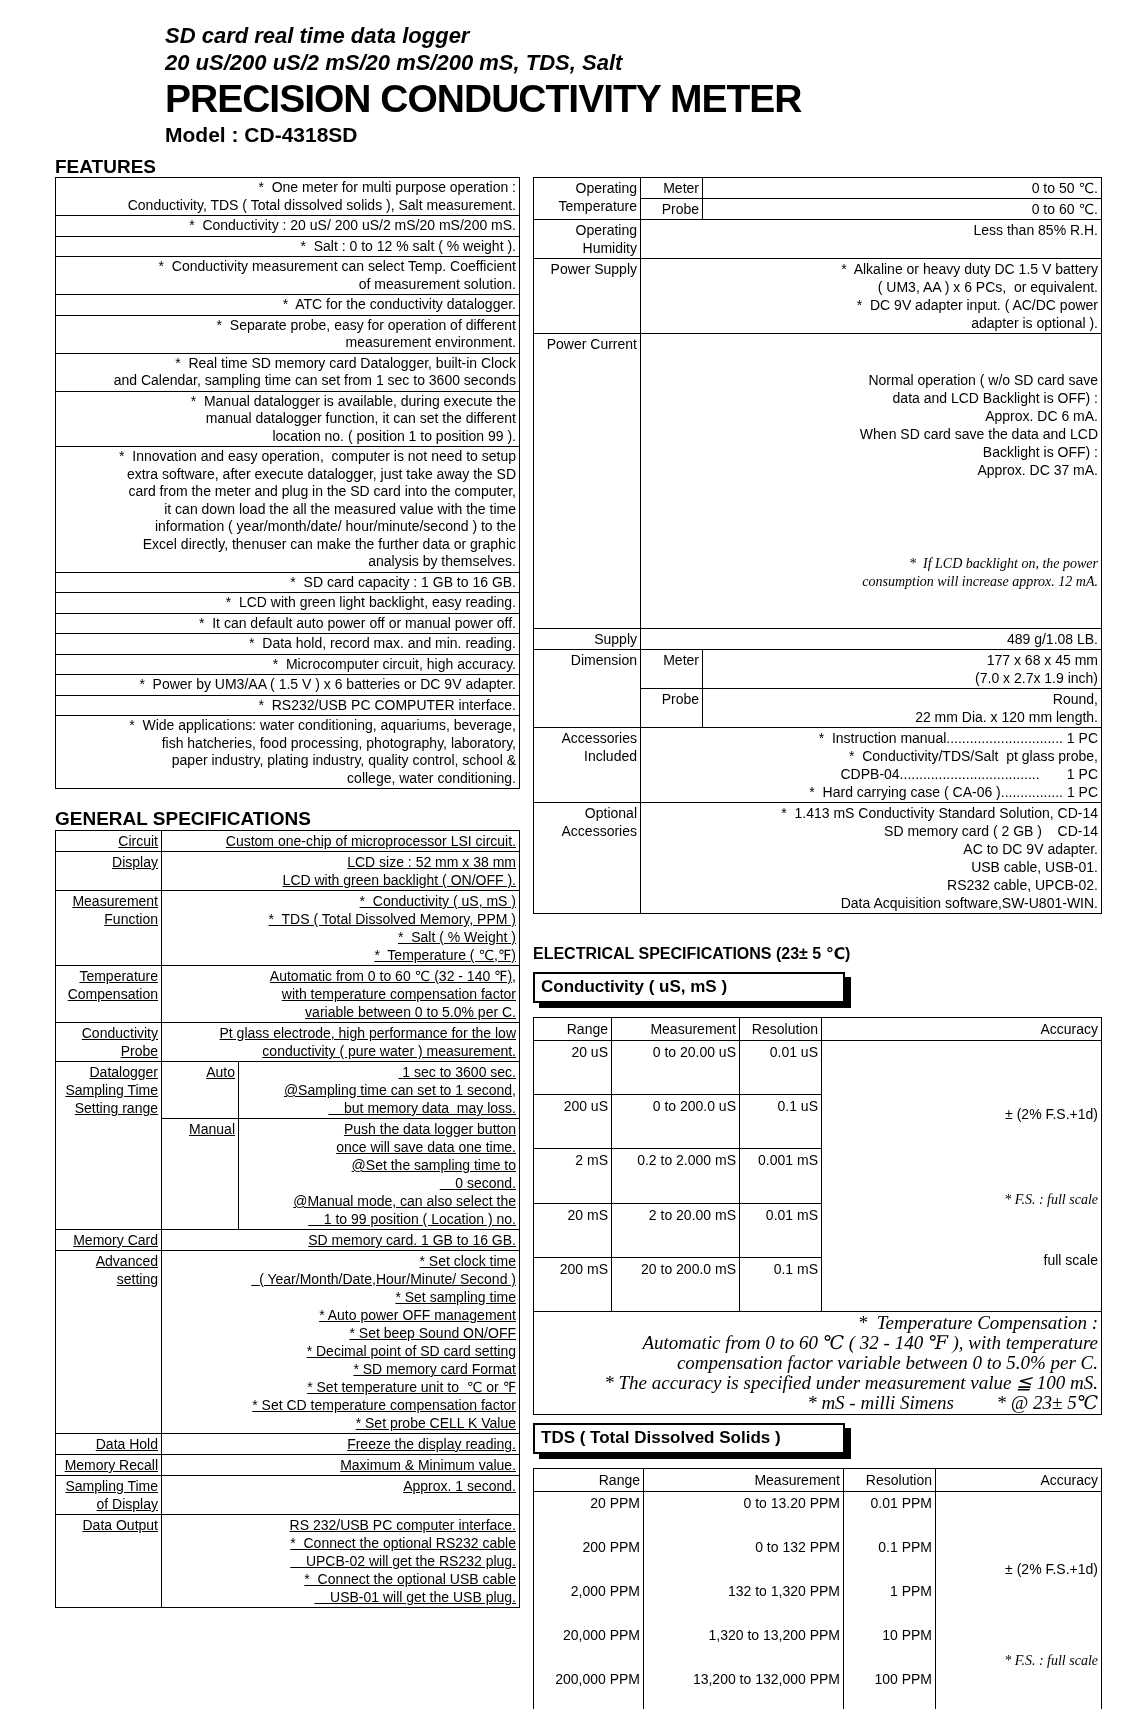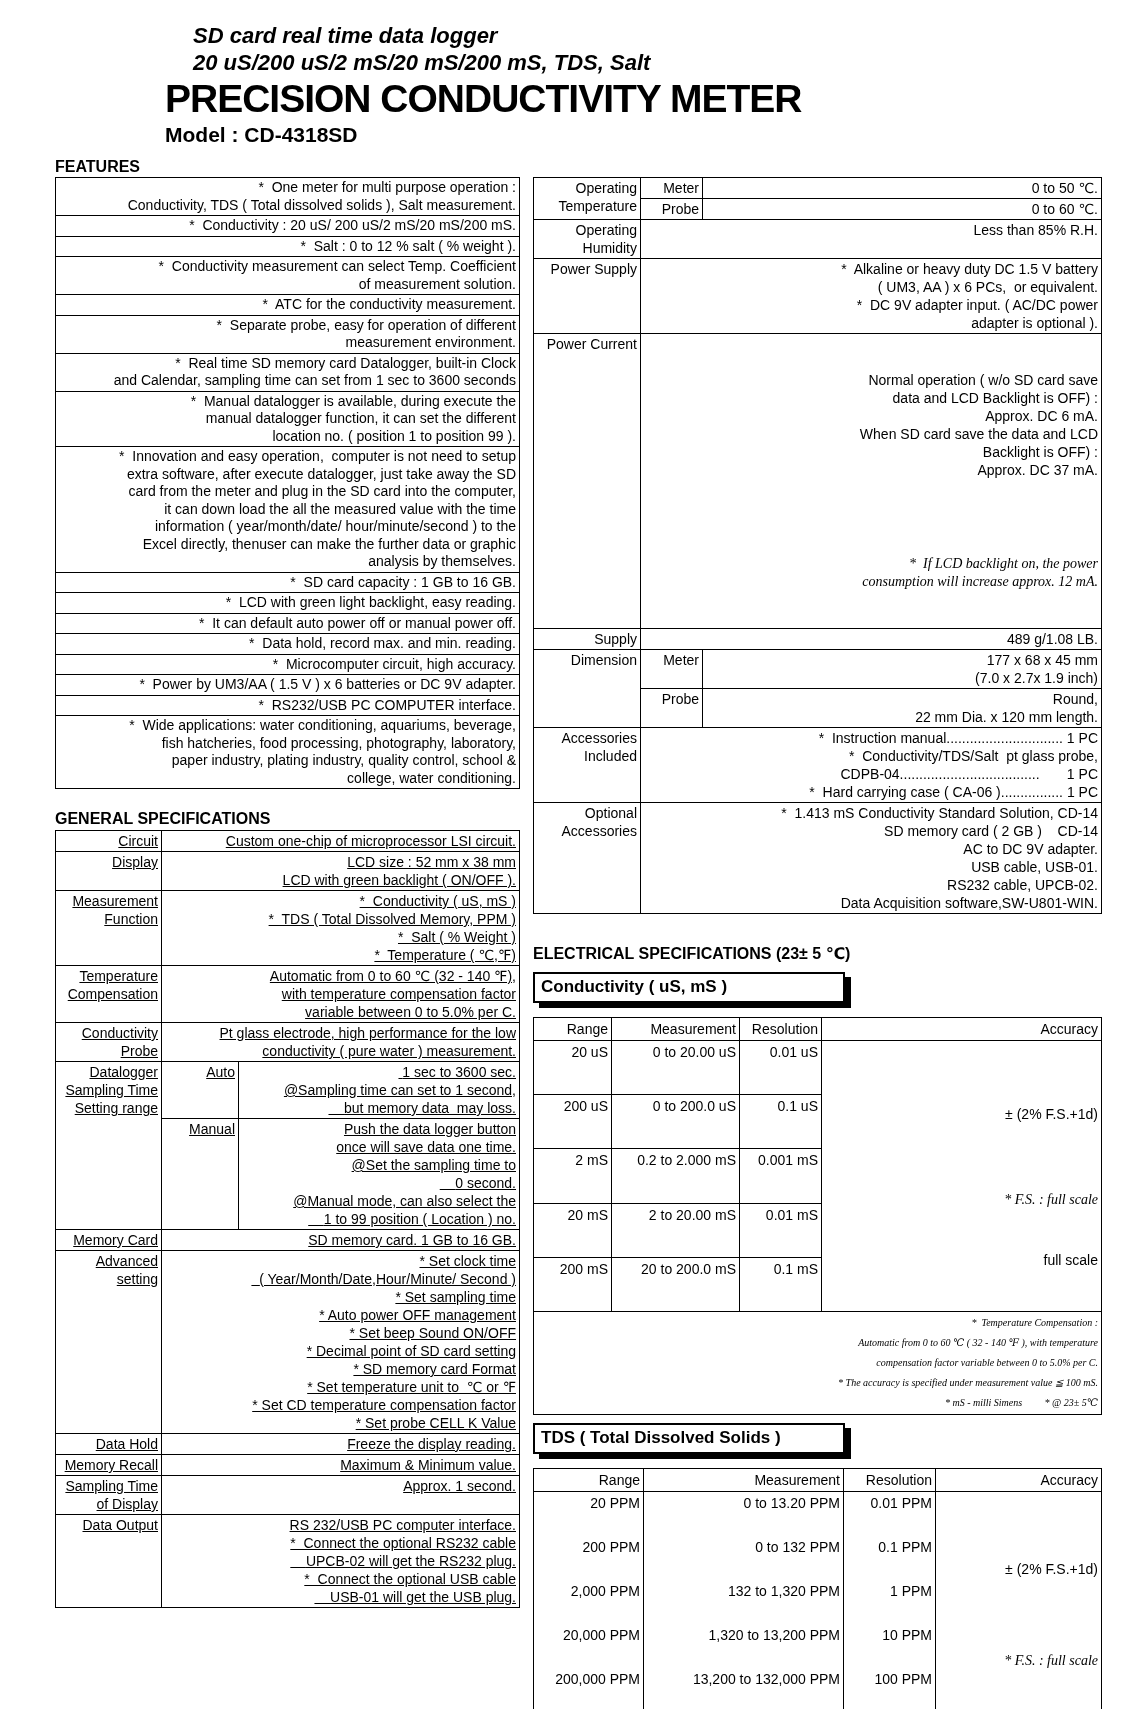--- a/index.html
+++ b/index.html
@@ -1,46 +1,46 @@
 <!DOCTYPE html>
 <html><head>
 <meta charset="utf-8">
 <style>
   html,body{margin:0;padding:0;background:#fff;color:#000;}
   body{width:1140px;font-family:"Liberation Sans","DejaVu Sans",sans-serif;}
   .page{box-sizing:border-box;width:1140px;min-height:1709px;padding:22px 38px 8px 55px;position:relative;}
 
   .hdr{margin-left:110px;}
-  .hdr .sub{font-style:italic;font-weight:bold;font-size:22px;line-height:27px;margin-left:28px;}
+  .hdr .sub{font-style:italic;font-weight:bold;font-size:22px;line-height:27px;}
   .hdr .title{font-weight:bold;font-size:39px;line-height:46px;letter-spacing:-1px;}
   .hdr .model{font-weight:bold;font-size:21px;line-height:25px;}
 
   .cols{display:flex;gap:13px;margin-top:10px;align-items:flex-start;}
   .col-l{width:465px;flex:none;}
   .col-r{width:569px;flex:none;}
 
-  .sec-h{font-weight:bold;font-size:16px;line-height:20px;}
+  .sec-h{font-weight:bold;font-size:19px;line-height:20px;}
 
   table{border-collapse:collapse;width:100%;table-layout:fixed;text-align:right;}
   td{border:1px solid #000;padding:1px 3px;vertical-align:top;font-size:14px;line-height:17.5px;white-space:pre-wrap;word-wrap:break-word;}
 
   .gtable td,.otable td{line-height:18px;}
   .otable{margin-top:20px;}
   .gtable{margin-top:1px;text-decoration:underline;}
   .gsec{margin-top:20px;}
 
   .it{font-family:"Liberation Serif","DejaVu Serif",serif;font-style:italic;margin-top:40px;}
 
   .eshead{margin-top:30px;font-size:16px;}
   .box-title{width:312px;box-sizing:border-box;border:2px solid #000;box-shadow:6px 5px 0 0 #000;
              font-weight:bold;font-size:17px;line-height:22px;padding:2px 8px 3px 6px;margin:8px 0 14px 0;}
   .etable td{line-height:20px;}
   .etable{margin-top:4px;}
   .nb{border-top:none;border-bottom:none;}
-  .fn{font-family:"Liberation Serif","DejaVu Serif",serif;font-style:italic;font-size:10px;line-height:19.5px;}
+  .fn{font-family:"Liberation Serif","DejaVu Serif",serif;font-style:italic;font-size:19px;line-height:19.5px;}
   .acc-val{margin-top:22px;}
   .acc-val-tds{margin-top:26px;}
   .acc-note{margin-top:26px;}
   .acc-note-tds{margin-top:32px;}
   .acc-note2{padding-left:34px;}
 </style>
 </head>
 <body>
 
 <div class="page">
@@ -66,21 +66,21 @@
               <td>*  Conductivity : 20 uS/ 200 uS/2 mS/20 mS/200 mS.</td>
             </tr>
         <tr>
               <td>*  Salt : 0 to 12 % salt ( % weight ).</td>
             </tr>
         <tr>
               <td>*  Conductivity measurement can select Temp. Coefficient
     of measurement solution.</td>
             </tr>
         <tr>
-              <td>*  ATC for the conductivity measurement.</td>
+              <td>*  ATC for the conductivity datalogger.</td>
             </tr>
         <tr>
               <td>*  Separate probe, easy for operation of different
     measurement environment.</td>
             </tr>
         <tr>
               <td>*  Real time SD memory card Datalogger, built-in Clock
     and Calendar, sampling time can set from 1 sec to 3600 seconds</td>
             </tr>
         <tr>

